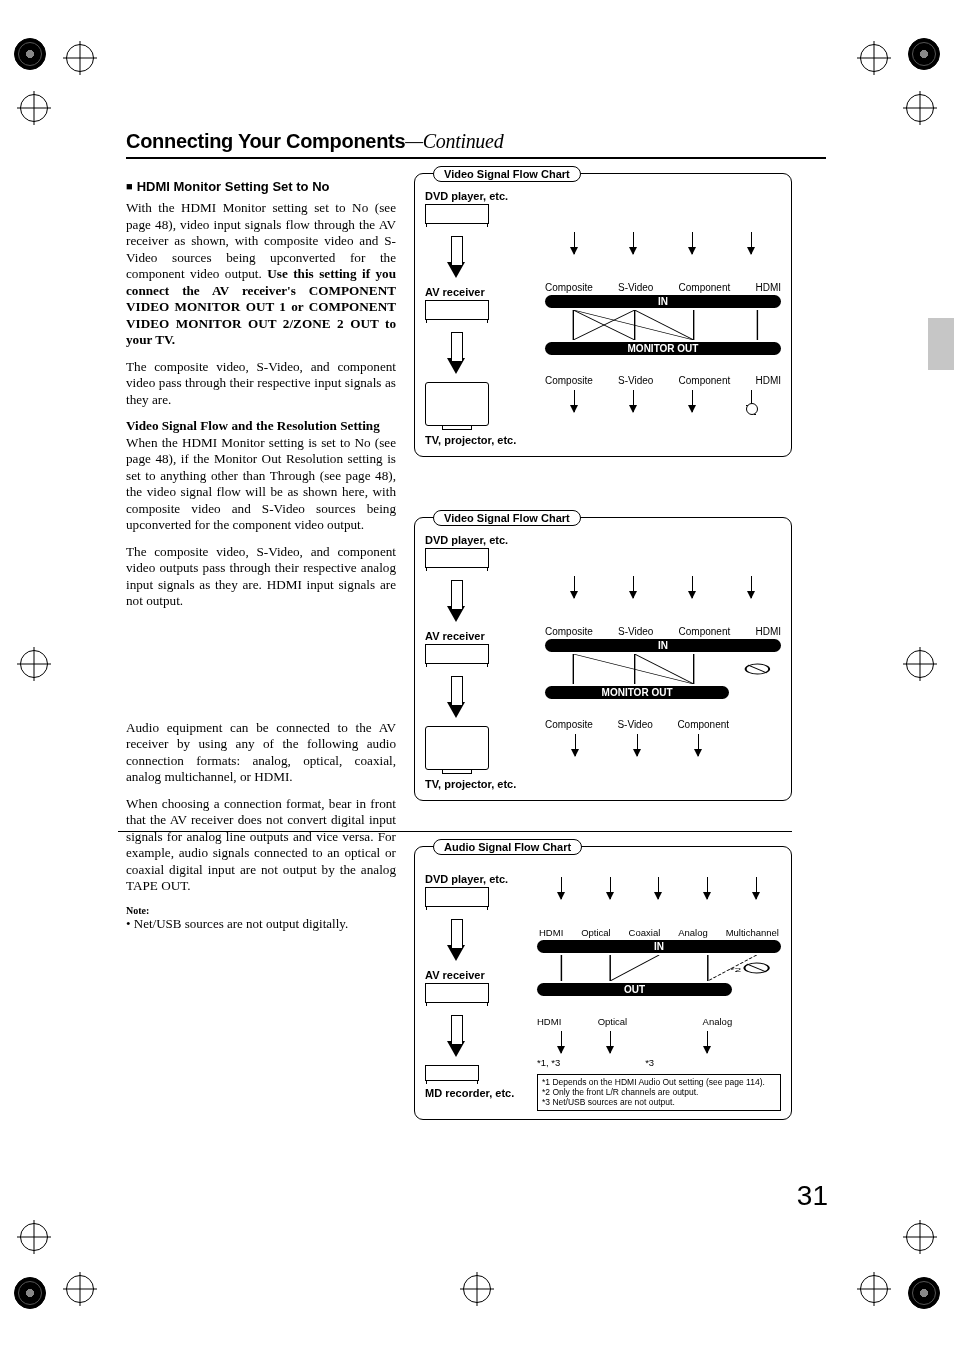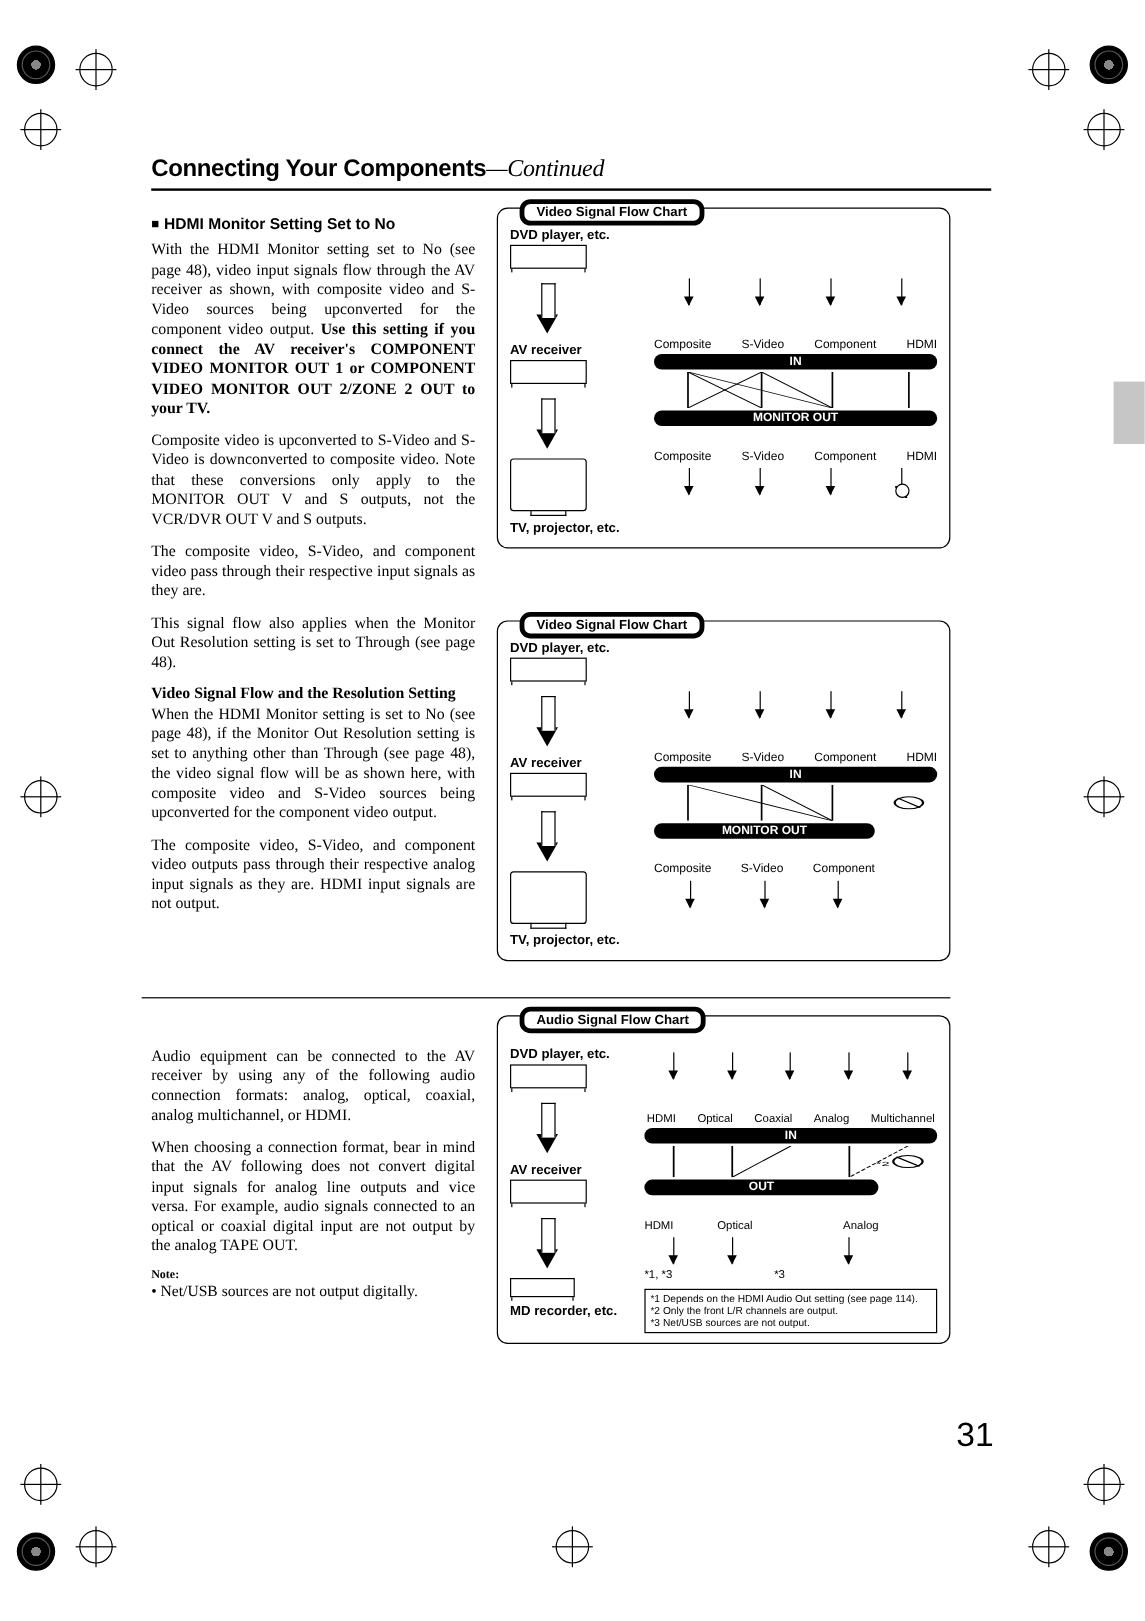--- a/index.html
+++ b/index.html
@@ -110,21 +110,21 @@
     padding: 10px 10px 8px 10px;
     margin-bottom: 60px;
     position: relative;
     font-family: Arial, Helvetica, sans-serif;
   }
   .flowchart .title-chip {
     position: absolute;
     top: -8px;
     left: 18px;
     background: #fff;
-    border: 4px solid #000000;
+    border: 1px solid #000000;
     border-radius: 9px;
     font-size: 11px;
     font-weight: bold;
     padding: 1px 10px;
   }
   .row { display: flex; align-items: center; }
   .lcol { width: 120px; }
   .rcol { flex: 1; position: relative; }
   .device-label { font-size: 11px; font-weight: bold; margin: 6px 0 2px 0; }
   .device-icon {
@@ -210,34 +210,32 @@
     <b>Connecting Your Components</b><span class="dash">—Continued</span>
   </h1>
 
   <div class="columns">
 
     <div class="col-left">
       <div class="h-sub square-lead">HDMI Monitor Setting Set to No</div>
       <p class="body">
         <span>With the HDMI Monitor setting set to No (see page 48), video input signals flow through the AV receiver as shown, with composite video and S-Video sources being upconverted for the component video output. </span><span class="bold-run">Use this setting if you connect the AV receiver's COMPONENT VIDEO MONITOR OUT 1 or COMPONENT VIDEO MONITOR OUT 2/ZONE 2 OUT to your TV.</span>
       </p>
-      <p class="body">Composite video is upconverted to S-Video and S-Video is downconverted to composite video. Note that these conversions only apply to the MONITOR OUT V and S outputs, not the VCR/DVR OUT V and S outputs.</p>
       <p class="body">The composite video, S-Video, and component video pass through their respective input signals as they are.</p>
-      <p class="body">This signal flow also applies when the Monitor Out Resolution setting is set to Through (see page 48).</p>
 
       <p class="body" style="margin-bottom:0">
         <span class="bold-run">Video Signal Flow and the Resolution Setting</span><br>
         <span>When the HDMI Monitor setting is set to No (see page 48), if the Monitor Out Resolution setting is set to anything other than Through (see page 48), the video signal flow will be as shown here, with composite video and S-Video sources being upconverted for the component video output.</span>
       </p>
       <p class="body" style="margin-top:10px">The composite video, S-Video, and component video outputs pass through their respective analog input signals as they are. HDMI input signals are not output.</p>
 
       <div style="height:100px"></div>
 
       <p class="body">Audio equipment can be connected to the AV receiver by using any of the following audio connection formats: analog, optical, coaxial, analog multichannel, or HDMI.</p>
-      <p class="body">When choosing a connection format, bear in mind that the AV following does not convert digital input signals for analog line outputs and vice versa. For example, audio signals connected to an optical or coaxial digital input are not output by the analog TAPE OUT.</p>
+      <p class="body">When choosing a connection format, bear in front that the AV receiver does not convert digital input signals for analog line outputs and vice versa. For example, audio signals connected to an optical or coaxial digital input are not output by the analog TAPE OUT.</p>
       <p class="note-head">Note:</p>
       <p class="note-item">• Net/USB sources are not output digitally.</p>
     </div>
 
     <div class="col-right">
 
       <div class="flowchart">
         <div class="title-chip">Video Signal Flow Chart</div>
         <div class="row">
           <div class="lcol">

